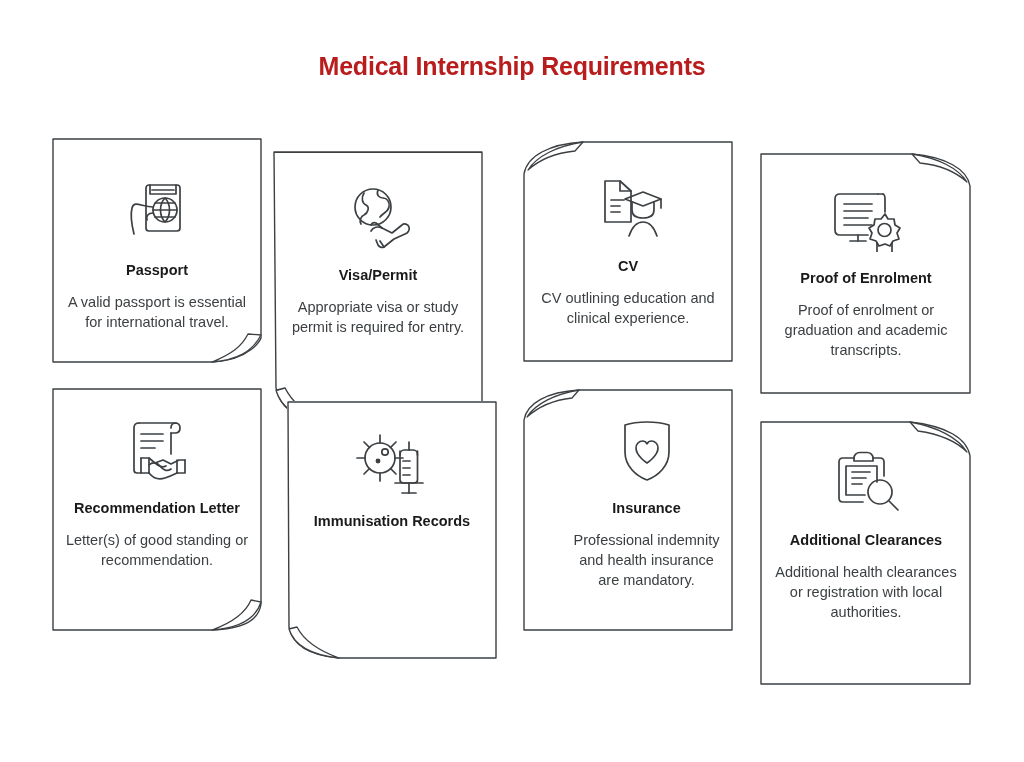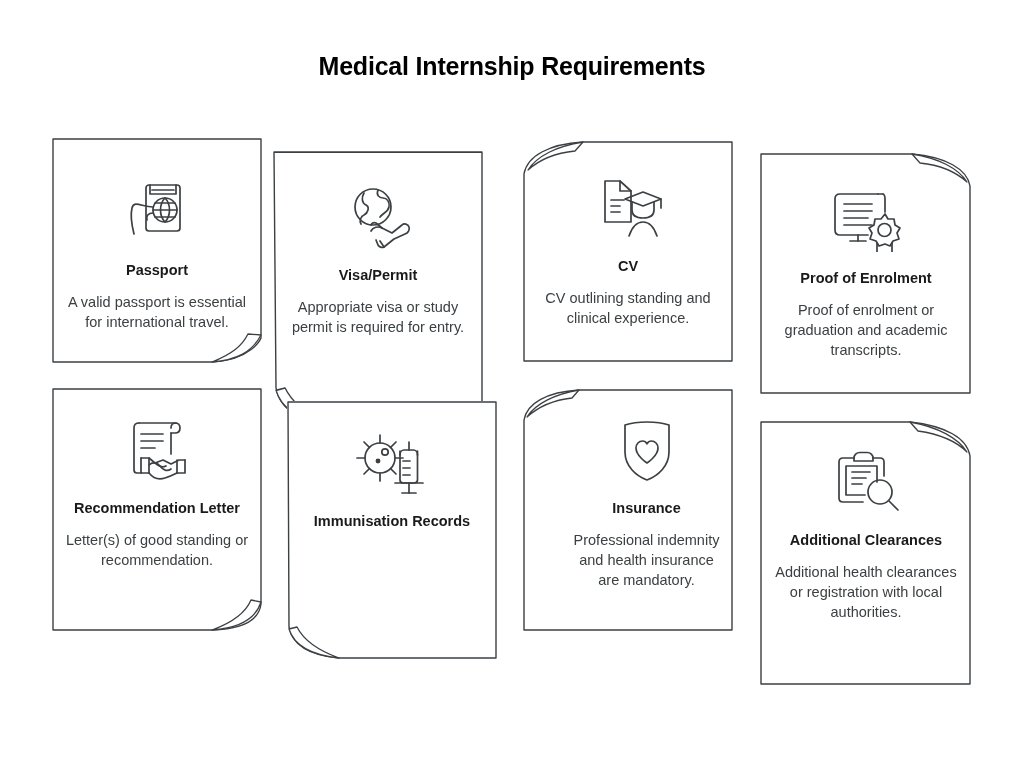--- a/index.html
+++ b/index.html
@@ -13,21 +13,21 @@
   }
   #page { position: relative; width: 1024px; height: 762px; }
 
   #page-title {
     position: absolute;
     top: 52px; left: 0; width: 1024px;
     text-align: center;
     font-size: 25px;
     font-weight: bold;
     letter-spacing: -0.2px;
-    color: #000000;
+    color: #b91c1c;
   }
 
   .card {
     position: absolute;
     background: #ffffff;
   }
   .card .paper { position: absolute; inset: 0; }
   .card .paper svg { width: 100%; height: 100%; display: block; overflow: visible; }
 
   .card-inner {
@@ -137,21 +137,21 @@
           <path d="M21 24 L34 24 M21 30 L30 30 M21 36 L30 36"></path>
           <path d="M35 23 L53 16 L71 23 L53 30 Z"></path>
           <path d="M42 26 L42 34 C42 39 46 42 53 42 C60 42 64 39 64 34 L64 26"></path>
           <path d="M71 23 L71 32"></path>
           <path d="M39 60 C42 51 47 46 53 46 C59 46 64 51 67 60"></path>
         </svg>
       </div>
       <div class="gap-a"></div>
       <div class="card-title">CV</div>
       <div class="gap-b"></div>
-      <div class="card-desc">CV outlining standing and clinical experience.</div>
+      <div class="card-desc">CV outlining education and clinical experience.</div>
     </div>
   </div>
 
   <div class="card" style="left:760px; top:152px; width:212px; height:242px;">
     <div class="paper">
       <svg viewBox="0 0 212 242" preserveAspectRatio="none">
         <path d="M1,2 L152,2 C186,5 207,17 210,34 L210,241 L1,241 Z" fill="#ffffff" stroke="#3c4043" stroke-width="1.4" stroke-linejoin="round"></path>
         <path d="M152,2 C178,6 198,16 207,30 C196,20 180,13 160,11 Z" fill="#ffffff" stroke="#3c4043" stroke-width="1.3" stroke-linejoin="round"></path>
       </svg>
     </div>

